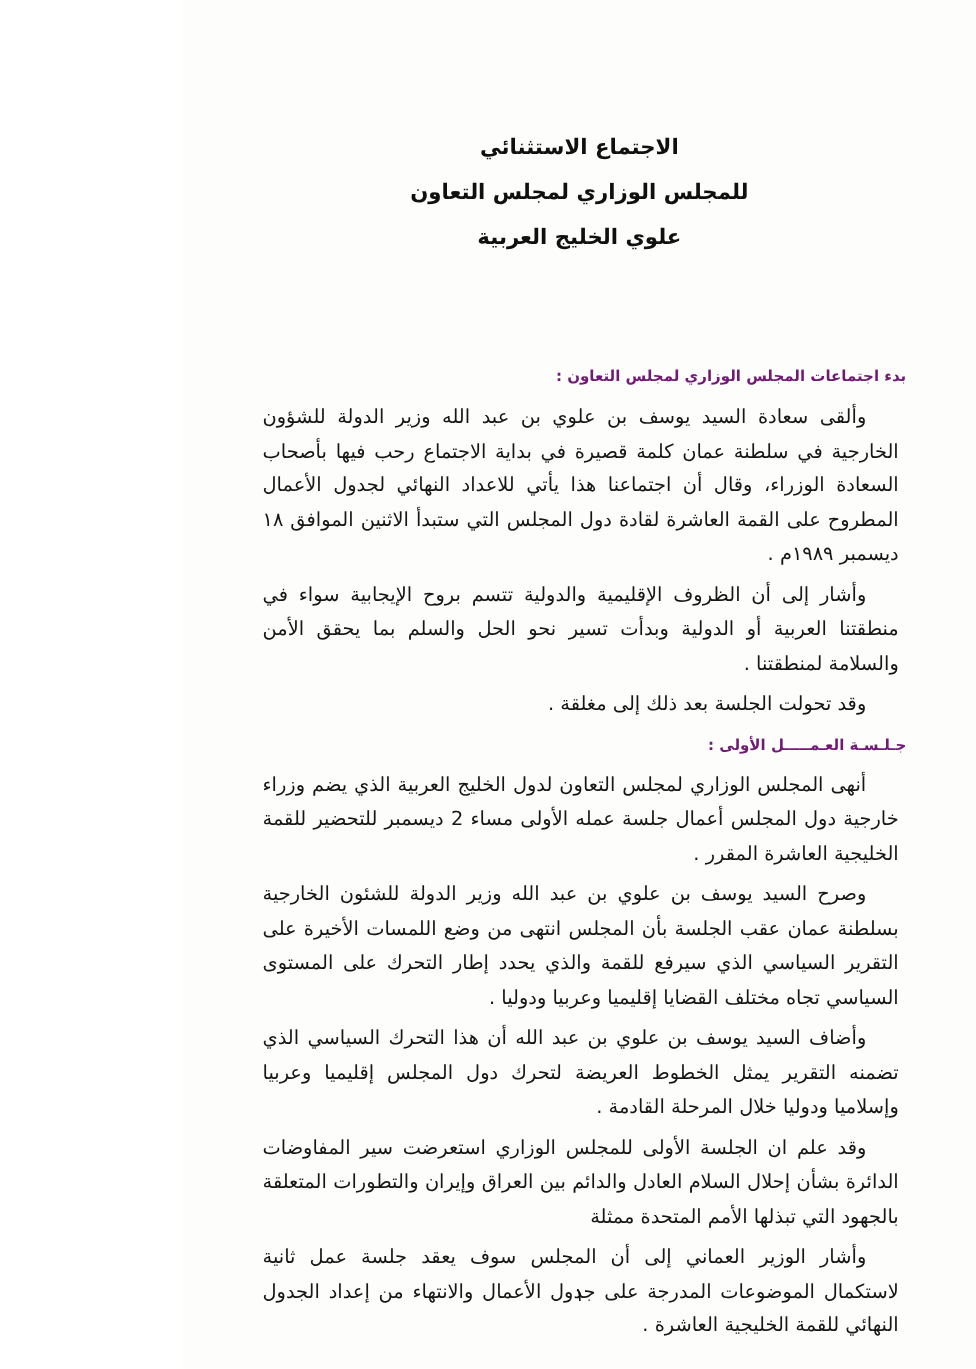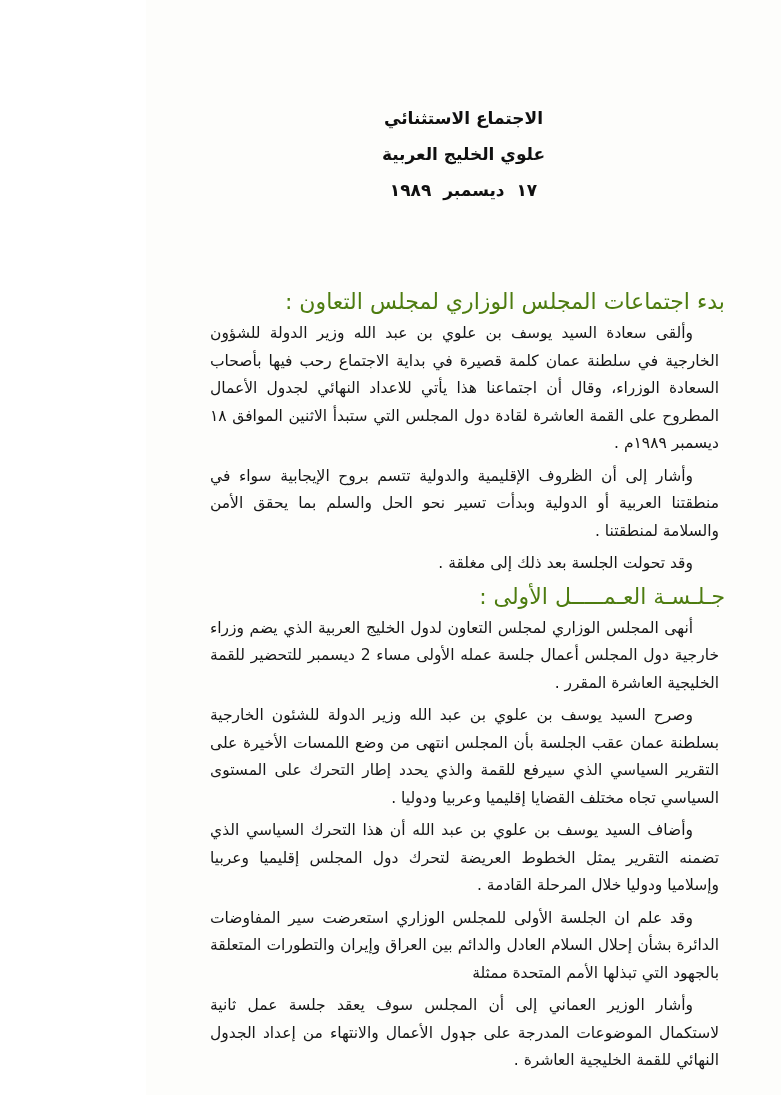--- a/index.html
+++ b/index.html
@@ -30,25 +30,25 @@
     white-space: nowrap;
   }
   .title-block .title-date {
     word-spacing: 6px;
   }
   .doc-body {
     margin-top: 80px;
     padding: 0 62px 0 64px;
   }
   .section-heading {
-    font-size: 22px;
-    font-weight: normal;
+    font-size: 12px;
+    font-weight: bold;
     margin: 0 -6px 5px 0;
     line-height: 27px;
-    color: #4d7c0f;
+    color: #701a75;
   }
   .section-heading.second {
     margin-top: 3px;
   }
   .para {
     margin: 0 0 5px 0;
     text-align: justify;
     text-indent: 26px;
     font-size: 15.5px;
     line-height: 27.5px;
@@ -63,22 +63,22 @@
     color: #141414;
   }
 </style>
 </head>
 <body>
 
 <div class="page">
 
   <header class="title-block">
     <div class="title-line">الاجتماع الاستثنائي</div>
+    <div class="title-line">للمجلس الوزاري لمجلس التعاون</div>
     <div class="title-line">علوي الخليج العربية</div>
-    <div class="title-line title-date">١٧ ديسمبر ١٩٨٩</div>
   </header>
 
   <main class="doc-body">
 
     <h2 class="section-heading">بدء اجتماعات المجلس الوزاري لمجلس التعاون :</h2>
 
     <p class="para">وألقى سعادة السيد يوسف بن علوي بن عبد الله وزير الدولة للشؤون الخارجية في سلطنة عمان كلمة قصيرة في بداية الاجتماع رحب فيها بأصحاب السعادة الوزراء، وقال أن اجتماعنا هذا يأتي للاعداد النهائي لجدول الأعمال المطروح على القمة العاشرة لقادة دول المجلس التي ستبدأ الاثنين الموافق ١٨ ديسمبر ١٩٨٩م .</p>
     <p class="para">وأشار إلى أن الظروف الإقليمية والدولية تتسم بروح الإيجابية سواء في منطقتنا العربية أو الدولية وبدأت تسير نحو الحل والسلم بما يحقق الأمن والسلامة لمنطقتنا .</p>
     <p class="para">وقد تحولت الجلسة بعد ذلك إلى مغلقة .</p>
 

